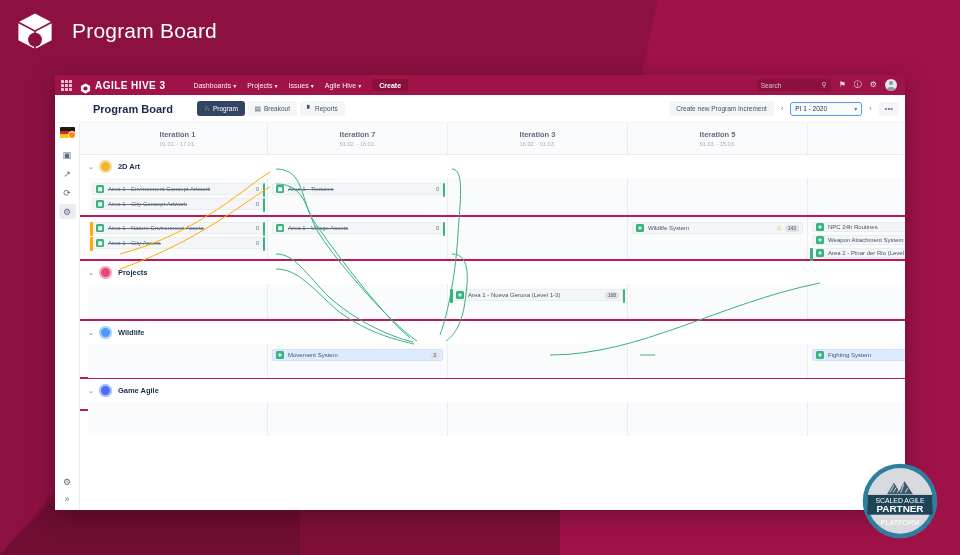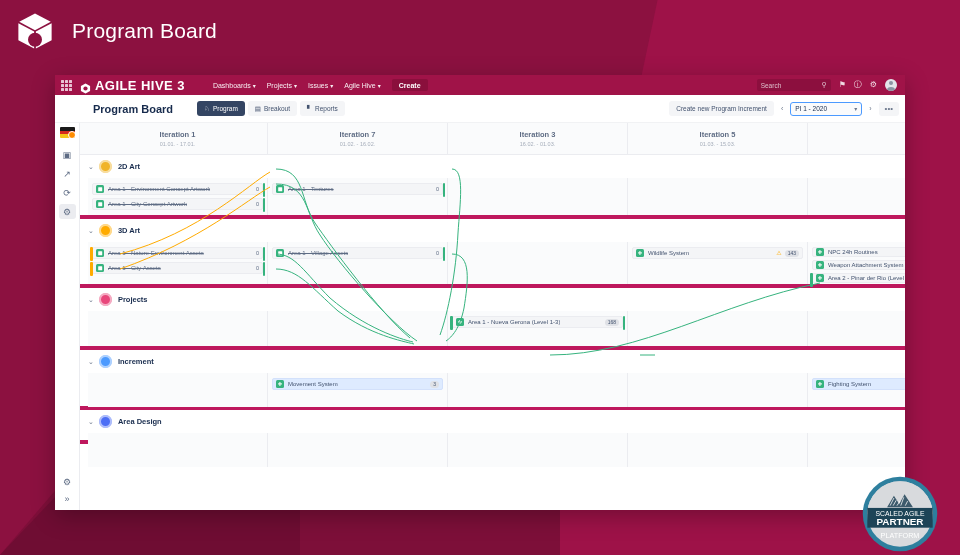--- a/index.html
+++ b/index.html
@@ -29,21 +29,21 @@
 
   
   .app{position:absolute;left:55px;top:75px;width:850px;height:435px;
     background:#fff;overflow:hidden;box-shadow:0 6px 22px rgba(0,0,0,.28);z-index:4;}
 
   
   .topnav{height:20px;background:#a01348;display:flex;align-items:center;padding:0 6px;color:#fff;}
   .tn-grid{width:11px;height:11px;display:grid;grid-template-columns:repeat(3,1fr);grid-template-rows:repeat(3,1fr);gap:1px;margin-right:8px;}
   .tn-grid i{background:#e8c3d3;border-radius:.5px;}
   .tn-brandmark{width:11px;height:11px;margin-right:4px;}
-  .tn-brand{font-size:13px;font-weight:bold;letter-spacing:.45px;margin-right:28px;white-space:nowrap;}
+  .tn-brand{font-size:10px;font-weight:bold;letter-spacing:.45px;margin-right:28px;white-space:nowrap;}
   .tn-item{font-size:7px;margin-right:11px;white-space:nowrap;opacity:.93;}
   .tn-item .cav{font-size:6px;margin-left:2px;}
   .tn-create{font-size:7px;font-weight:bold;background:#8a0f3c;padding:2.5px 7px;border-radius:2px;}
   .tn-right{margin-left:auto;display:flex;align-items:center;gap:8px;padding-right:2px;}
   .tn-search{width:74px;height:12px;background:#8c0f3e;border-radius:2px;display:flex;align-items:center;padding:0 4px;}
   .tn-search span{font-size:6.5px;color:#dfc0cd;}
   .tn-search .sicon{margin-left:auto;font-size:7px;color:#dfc0cd;}
   .tn-ic{font-size:8px;color:#f0dbe3;line-height:1;}
   .tn-avatar{width:12px;height:12px;border-radius:50%;background:#e3e6ea;display:block;position:relative;overflow:hidden;}
   .tn-avatar::after{content:"";position:absolute;left:50%;top:2px;transform:translateX(-50%);width:4px;height:4px;border-radius:50%;background:#8b95a3;}
@@ -76,21 +76,21 @@
   .rail-bottom .b{color:#5e6c84;font-size:9px;}
 
   
   .board{flex:1;position:relative;background:#fff;overflow:hidden;}
   .col-head{display:flex;height:32px;background:#fafbfc;border-bottom:1px solid #ebecf0;}
   .col-head .spacer{width:8px;flex:0 0 8px;}
   .colh{flex:0 0 180px;border-right:1px solid #ebecf0;display:flex;flex-direction:column;align-items:center;justify-content:center;}
   .colh .t{font-size:7.5px;font-weight:bold;color:#5e6c84;}
   .colh .d{font-size:5.5px;color:#a5adba;margin-top:2px;}
 
-  .lane{border-bottom:4px solid #be185d;position:relative;}
+  .lane{border-bottom:2px solid #be185d;position:relative;}
   .lane-head{height:23px;display:flex;align-items:center;padding-left:8px;background:#fff;}
   .lane-chev{font-size:7px;color:#6b778c;margin-right:5px;}
   .lane-avatar{width:13px;height:13px;border-radius:50%;margin-right:6px;flex:0 0 13px;}
   .lane-name{font-size:7.5px;font-weight:bold;color:#172b4d;}
   .lane-body{display:flex;background:#fff;position:relative;}
   .lane-body .spacer{width:8px;flex:0 0 8px;background:#fff;}
   .cell{flex:0 0 180px;border-right:1px solid #ebecf0;background:#fafbfc;padding:5px 4px;display:flex;flex-direction:column;gap:3px;min-height:34px;}
 
   .card{height:12px;background:#f4f5f7;border-radius:2px;display:flex;align-items:center;padding:0 3px;position:relative;border:1px solid #ebecf0;}
   .card.blue{background:#deebff;border-color:#d3e1fb;}
@@ -106,21 +106,21 @@
   .card .pill{background:#dfe1e6;color:#42526e;font-size:5px;border-radius:5px;padding:.5px 3px;line-height:6px;}
   .card .warn{color:#ffab00;font-size:6px;line-height:6px;}
   .card .rbar{position:absolute;right:-3px;top:-1px;width:2.5px;height:14px;background:#36b37e;border-radius:1px;}
   .card .lbar{position:absolute;left:-3px;top:-1px;width:2.5px;height:14px;background:#36b37e;border-radius:1px;}
   .card .lbar.amber{background:#ffab00;}
 
   
   .links{position:absolute;inset:0;pointer-events:none;z-index:3;}
 
   
-  .partner{position:absolute;right:22px;bottom:3px;width:76px;height:76px;z-index:9;}
+  .partner{position:absolute;right:22px;bottom:16px;width:76px;height:76px;z-index:9;}
 </style>
 </head>
 <body>
 
 <div class="bg-base"></div>
 <div class="bg-diag1"></div>
 <div class="bg-diag2"></div>
 <div class="bg-diag3"></div>
 
 <div class="page-head">
@@ -280,25 +280,20 @@
                   </span>
                   <span class="rbar"></span>
                 </div>
               </div>
               <div class="cell"></div>
               <div class="cell"></div>
               <div class="cell"></div>
             </div>
           </div>
           <div class="lane">
-            <div class="lane-head">
-              <span class="lane-chev">⌄</span>
-              <span class="lane-avatar" style="background: rgb(255, 171, 0); box-shadow: rgba(255, 255, 255, 0.55) 0px 0px 0px 2px inset;"></span>
-              <span class="lane-name">3D Art</span>
-            </div>
             <div class="lane-body" style="height: 42px;">
               <div class="spacer"></div>
               <div class="cell">
                 <div class="card done">
                   <span class="lbar amber"></span>
                   <span class="tico sq"></span>
                   <span class="lbl">Area 1 - Nature Environment Assets</span>
                   <span class="right">
                     <span class="pts">0</span>
                   </span>
@@ -377,21 +372,21 @@
                 </div>
               </div>
               <div class="cell"></div>
               <div class="cell"></div>
             </div>
           </div>
           <div class="lane">
             <div class="lane-head">
               <span class="lane-chev">⌄</span>
               <span class="lane-avatar" style="background: rgb(76, 154, 255); box-shadow: rgba(255, 255, 255, 0.55) 0px 0px 0px 2px inset;"></span>
-              <span class="lane-name">Increment</span>
+              <span class="lane-name">Wildlife</span>
             </div>
             <div class="lane-body" style="height: 33px;">
               <div class="spacer"></div>
               <div class="cell"></div>
               <div class="cell">
                 <div class="card blue">
                   <span class="tico"></span>
                   <span class="lbl">Movement System</span>
                   <span class="right">
                     <span class="pill">3</span>
@@ -406,21 +401,21 @@
                   <span class="lbl">Fighting System</span>
                   <span class="right"></span>
                 </div>
               </div>
             </div>
           </div>
           <div class="lane">
             <div class="lane-head">
               <span class="lane-chev">⌄</span>
               <span class="lane-avatar" style="background: rgb(76, 110, 245); box-shadow: rgba(255, 255, 255, 0.55) 0px 0px 0px 2px inset;"></span>
-              <span class="lane-name">Area Design</span>
+              <span class="lane-name">Game Agile</span>
             </div>
             <div class="lane-body" style="height: 7px;">
               <div class="spacer"></div>
               <div class="cell"></div>
               <div class="cell"></div>
               <div class="cell"></div>
               <div class="cell"></div>
               <div class="cell"></div>
             </div>
           </div>

